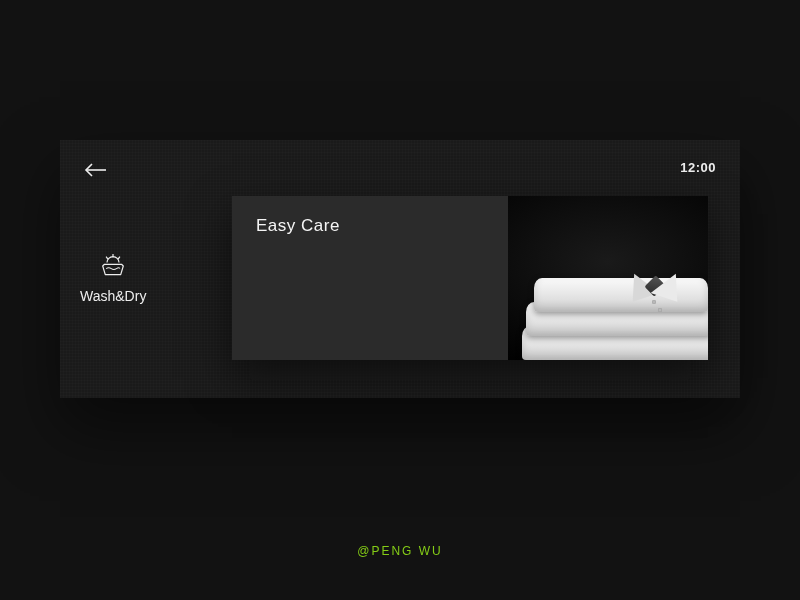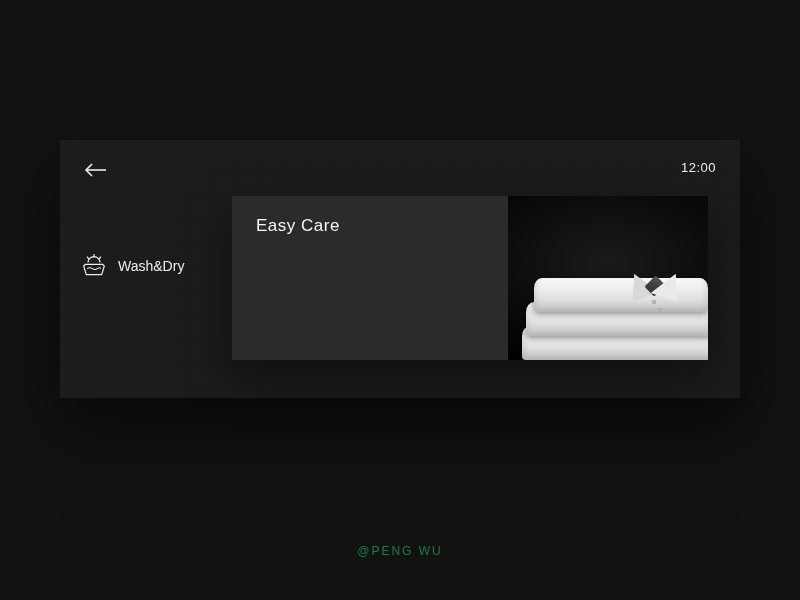--- a/index.html
+++ b/index.html
@@ -33,30 +33,31 @@
     cursor: pointer;
     color: #eee;
   }
   .clock {
     position: absolute;
     right: 24px;
     top: 20px;
     color: #eee;
     font-size: 13px;
     letter-spacing: 0.5px;
-    font-weight: 400;
+    font-weight: 700;
   }
   .mode {
     position: absolute;
     left: 20px;
     top: 114px;
     display: flex;
     align-items: center;
     gap: 10px;
     color: #eee;
+    flex-direction: column;
   }
   .mode-icon { width: 28px; height: 24px; color: #eee; }
   .mode-label { font-size: 14px; font-weight: 300; }
   .card-shadow {
     position: absolute;
     left: 190px;
     top: 200px;
     width: 440px;
     height: 40px;
     background: #222;
@@ -161,21 +162,21 @@
     width: 4px; height: 4px;
     background: #bbb;
     border-radius: 50%;
     box-shadow: inset 0 0 1px #777;
   }
   .credit {
     position: absolute;
     left: 0; right: 0;
     bottom: 42px;
     text-align: center;
-    color: #15803d;
+    color: #84cc16;
     font-size: 12px;
     letter-spacing: 2px;
     font-weight: 300;
   }
 </style>
 </head>
 <body>
 
 <div class="panel">
 

